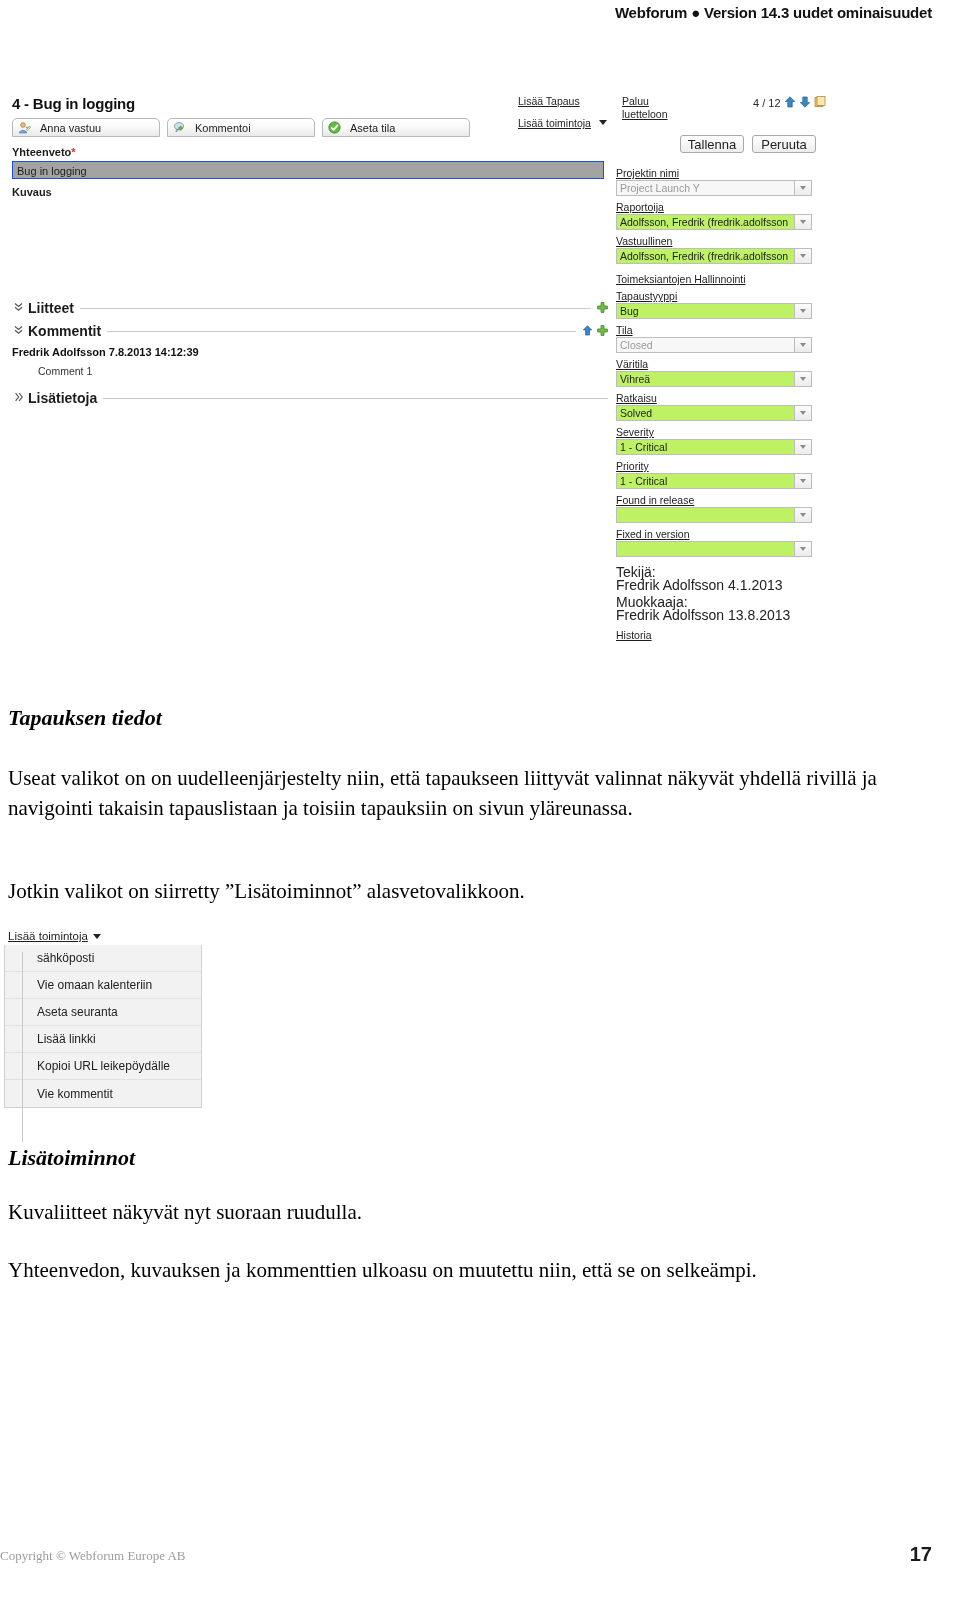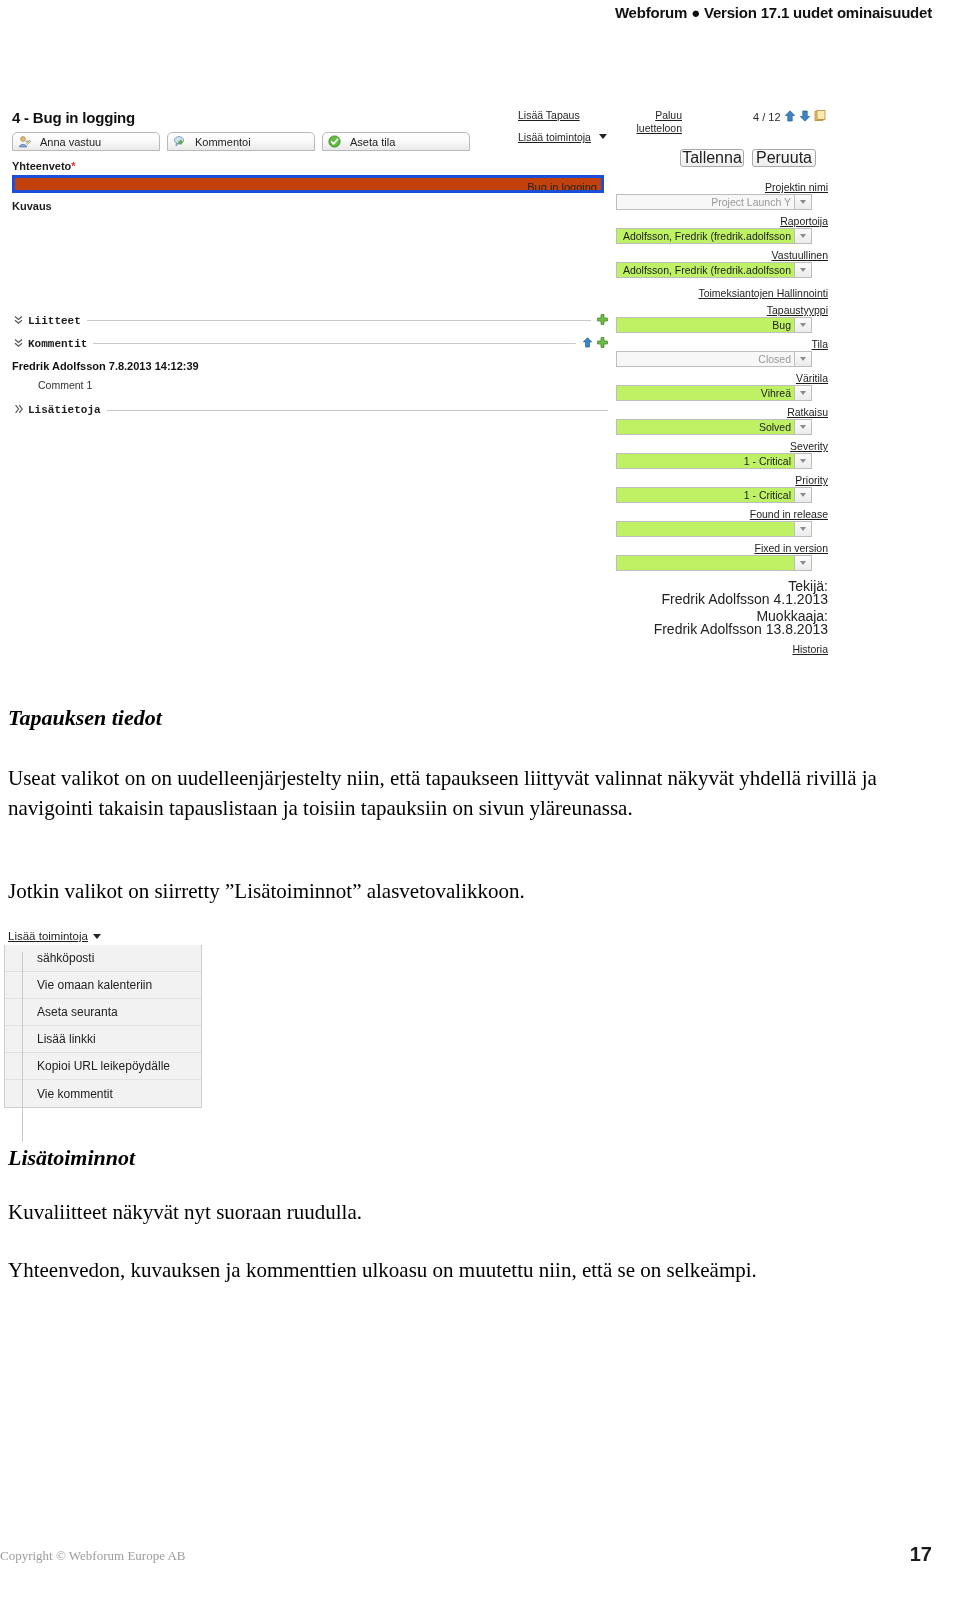--- a/index.html
+++ b/index.html
@@ -29,27 +29,26 @@
     font-size: 15px;
     font-weight: bold;
     letter-spacing: -0.2px;
     color: #111;
   }
 
   
   .shot {
     position: absolute;
     left: 8px;
-    top: 104px;
+    top: 90px;
     width: 825px;
     height: 620px;
     font-family: "Liberation Sans", sans-serif;
     color: #2b2b2b;
     font-size: 11px;
-    text-align: right;
   }
   .shot-title {
     position: absolute;
     left: 4px;
     top: 5px;
     font-size: 15px;
     font-weight: bold;
     color: #111;
     letter-spacing: -0.2px;
   }
@@ -74,22 +73,22 @@
   
   .fld-label {
     position: absolute;
     font-size: 11px;
     font-weight: bold;
     color: #1c1c1c;
   }
   .req { color: #c33; font-weight: bold; }
   .txtbox {
     position: absolute;
-    border: 3px solid #1d4ed8;
-    background: #c2410c;
+    border: 1px solid #1d4ed8;
+    background: #a3a3a3;
     box-sizing: border-box;
     font-size: 11px;
     color: #222;
     padding: 2px 4px;
     line-height: 14px;
     overflow: hidden;
   }
   .caret {
     display: inline-block;
     width: 1px; height: 11px;
@@ -110,22 +109,22 @@
     display: flex;
     align-items: center;
     width: 596px;
   }
   .sect .chev {
     width: 12px; flex: 0 0 12px;
     font-size: 10px; color: #444; line-height: 10px;
     text-align: center;
   }
   .sect .sect-name {
-    font-size: 11px; font-weight: bold; color: #1c1c1c;
-    margin: 0 6px 0 4px; white-space: nowrap; font-family: Liberation Mono, monospace;
+    font-size: 14px; font-weight: bold; color: #1c1c1c;
+    margin: 0 6px 0 4px; white-space: nowrap;
   }
   .sect .rule { flex: 1 1 auto; height: 1px; background: #c9c9c9; }
   .sect .acts { display: flex; gap: 4px; margin-left: 6px; }
 
   .comment-author {
     position: absolute; left: 4px;
     font-size: 11px; font-weight: bold; color: #111;
   }
   .comment-body {
     position: absolute; left: 30px;
@@ -176,21 +175,21 @@
   .navlinks .a1 { position: absolute; left: 0; top: 0; white-space: nowrap; }
   .navlinks .a2 { position: absolute; left: 0; top: 22px; white-space: nowrap; }
   .backlink { position: absolute; left: 614px; top: 5px; font-size: 11px; line-height: 13px; width: 60px; }
   .counter { position: absolute; left: 745px; top: 6px; font-size: 11px; display: flex; align-items: center; gap: 3px; }
   .btnrow { position: absolute; left: 672px; top: 45px; display: flex; gap: 8px; }
   .btn {
     width: 62px; height: 16px;
     border: 1px solid #a9a9a9;
     border-radius: 3px;
     background: linear-gradient(to bottom, #ffffff, #ededed);
-    font-size: 16px; color: #222;
+    font-size: 13px; color: #222;
     display: flex; align-items: center; justify-content: center;
   }
 
   
   .h-italic {
     position: absolute;
     font-family: "Liberation Serif", serif;
     font-style: italic;
     font-weight: bold;
     font-size: 22px;
@@ -260,21 +259,21 @@
     right: 28px; top: 1543px;
     font-family: "Liberation Sans", sans-serif;
     font-size: 20px;
     font-weight: bold;
     color: #1a1a1a;
   }
 </style>
 </head>
 <body>
 
-<div class="page-header">Webforum ● Version 17.1 uudet ominaisuudet</div>
+<div class="page-header">Webforum ● Version 14.3 uudet ominaisuudet</div>
 
 <div class="shot">
 
   <div class="shot-title">4 - Bug in logging</div>
 
   <div class="tabbar">
     <div class="tab">
       <span class="ico">
         <svg width="13" height="13" viewBox="0 0 13 13">
           <circle cx="5" cy="4" r="2.4" fill="#e8b96a" stroke="#9a7634" stroke-width="0.6"></circle>

